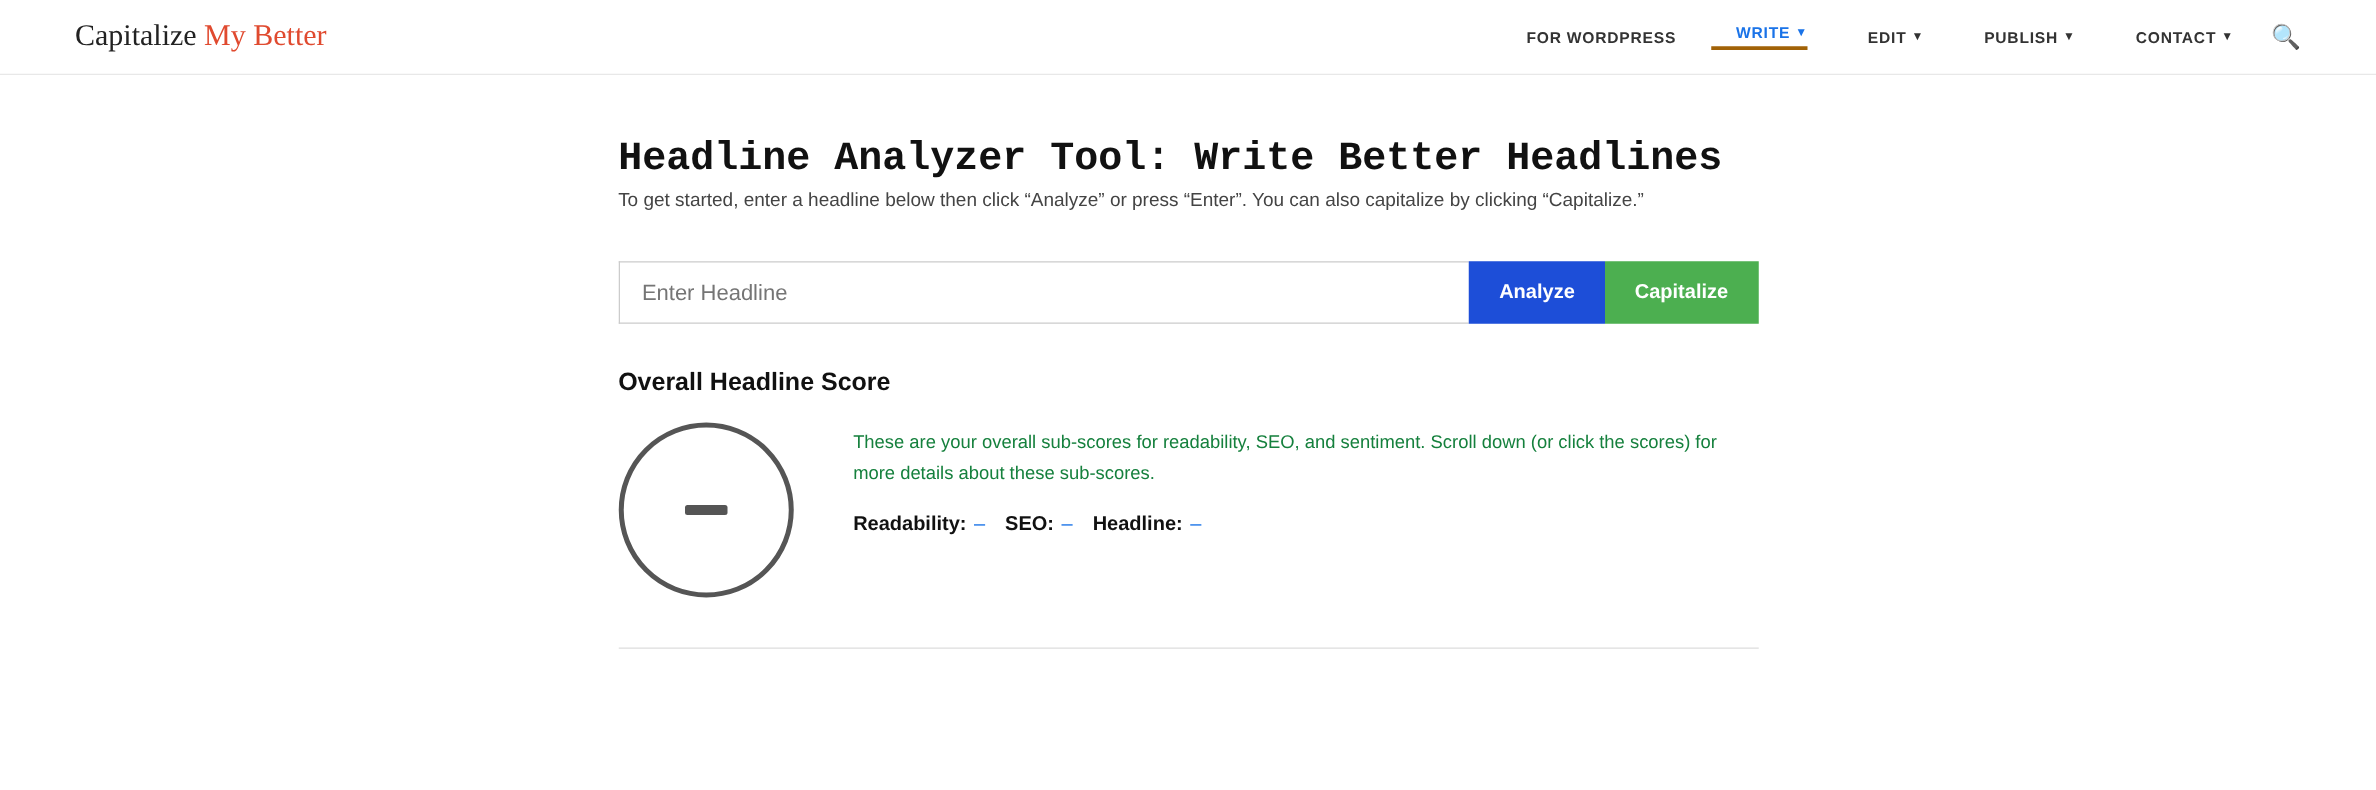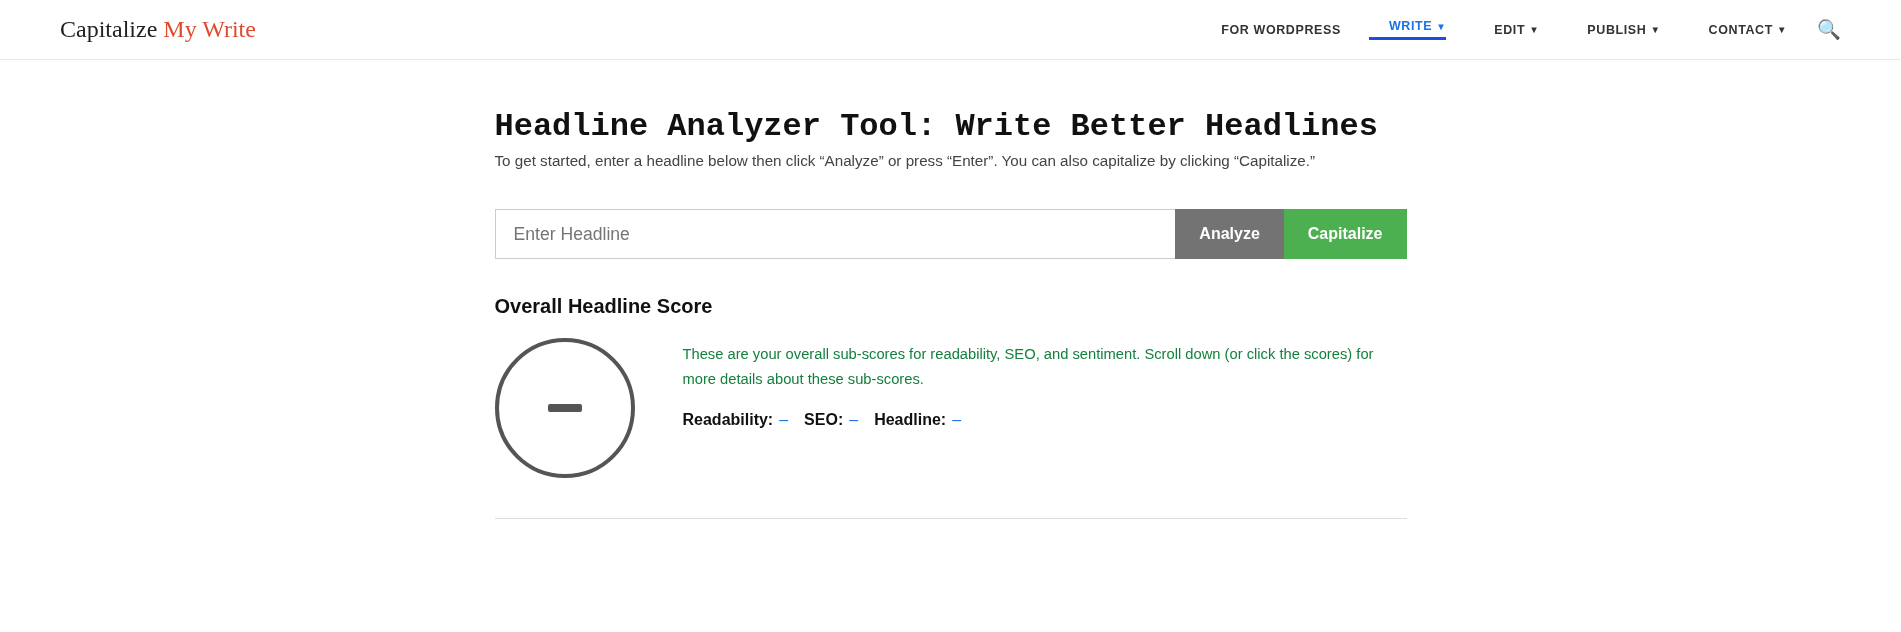--- a/index.html
+++ b/index.html
@@ -60,21 +60,21 @@
       font-weight: 700;
       letter-spacing: 0.05em;
       text-transform: uppercase;
       display: flex;
       align-items: center;
       gap: 4px;
       margin-left: 20px;
     }
 
     .nav-links .active-link {
-      border-bottom: 3px solid #1d4ed8;
+      border-bottom: 3px solid #a16207;
       padding-bottom: 4px;
     }
 
     .nav-links .active-link a {
       color: #1a73e8;
     }
 
     .chevron {
       font-size: 0.6rem;
       display: inline-block;
@@ -127,21 +127,21 @@
       padding: 12px 18px;
       font-size: 1.1rem;
       color: #999;
       font-family: Arial, Helvetica, sans-serif;
       outline: none;
     }
 
     .btn-analyze {
       height: 50px;
       padding: 0 24px;
-      background: #737373;
+      background: #1d4ed8;
       color: #fff;
       border: none;
       font-size: 1rem;
       font-weight: 700;
       cursor: pointer;
       font-family: Arial, Helvetica, sans-serif;
     }
 
     .btn-capitalize {
       height: 50px;
@@ -234,21 +234,21 @@
       border: none;
       border-top: 1px solid #ddd;
       margin: 20px 0;
     }
   </style>
 </head>
 <body>
 
 <nav>
   <a href="#" class="logo">
-    <span class="logo-capitalize">Capitalize </span><span class="logo-my-title">My Write</span>
+    <span class="logo-capitalize">Capitalize </span><span class="logo-my-title">My Better</span>
   </a>
   <div class="nav-right">
     <ul class="nav-links">
       <li>
         <a href="#">
           <span>FOR WORDPRESS</span>
         </a>
       </li>
       <li class="active-link">
         <a href="#">

